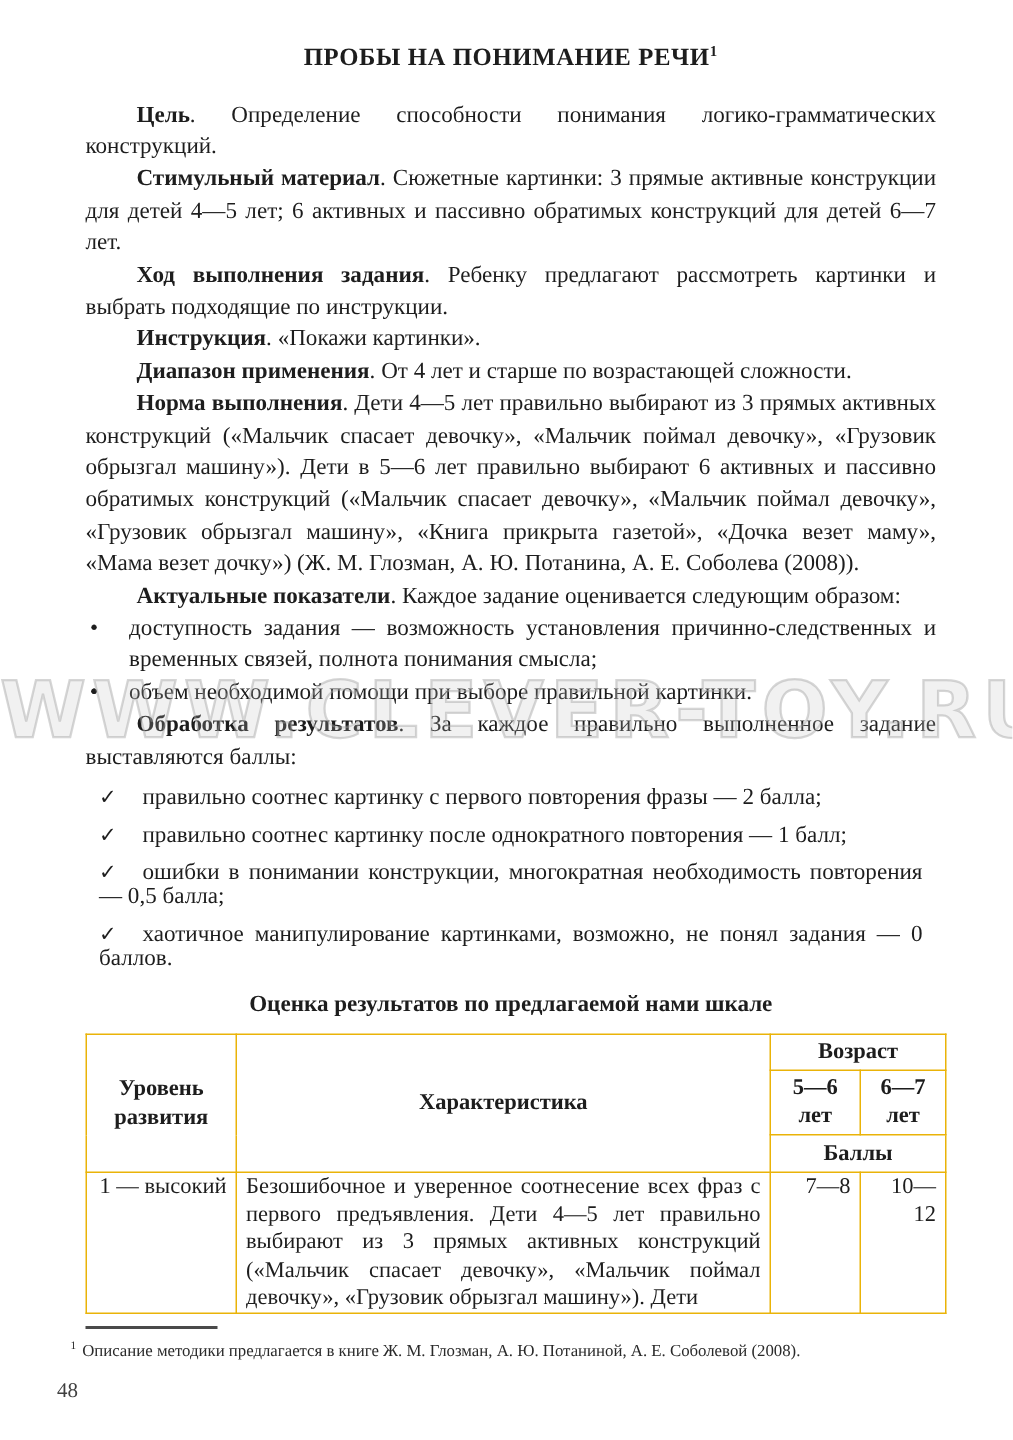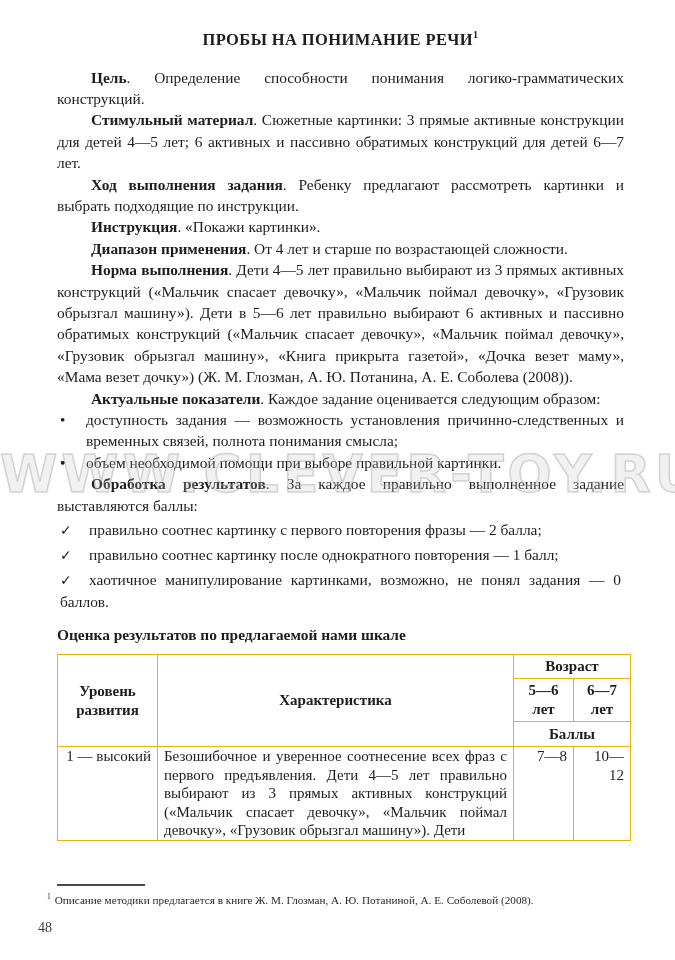--- a/index.html
+++ b/index.html
@@ -40,32 +40,33 @@
     font-size: 15.4px;
     line-height: 21.4px;
     text-align: justify;
   }
   .bullet-item .bullet {
     position: absolute;
     left: 3px;
     top: 0;
   }
   .check-item {
-    margin: 3px;
-    font-size: 15.4px;
-    line-height: 21px;
+    margin: 9px;
+    font-size: 15.4px;
+    line-height: 16px;
     text-align: justify;
   }
   .check-item .check {
     display: inline-block;
     width: 29px;
     font-family: "DejaVu Sans", sans-serif;
     font-size: 14px;
   }
   .table-caption {
+    text-align: center;
     font-weight: bold;
     font-size: 15.4px;
     margin: 14px 0 10px 0;
   }
   table.score-table {
     border-collapse: collapse;
     width: 573px;
     table-layout: fixed;
     font-size: 15px;
   }
@@ -169,20 +170,21 @@
     <p class="para"><b>Актуальные показатели</b><span>. Каждое задание оценивается следующим образом:</span></p>
 
     <div class="bullet-item"><span class="bullet">•</span><span>доступность задания — возможность установления причинно-следственных и временных связей, полнота понимания смысла;</span></div>
     <div class="bullet-item"><span class="bullet">•</span></div>
     <div class="bullet-item"><span class="bullet">•</span><span>объем необходимой помощи при выборе правильной картинки.</span></div>
 
     <p class="para"><b>Обработка результатов</b><span>. За каждое правильно выполненное задание выставляются баллы:</span></p>
 
     <p class="check-item"><span class="check">✓</span><span>правильно соотнес картинку с первого повторения фразы — 2 балла;</span></p>
     <p class="check-item"><span class="check">✓</span><span>правильно соотнес картинку после однократного повторения — 1 балл;</span></p>
+    <p class="check-item"><span class="check">✓</span><span>ошибки в понимании конструкции, многократная необходимость повторения — 0,5 балла;</span></p>
     <p class="check-item"><span class="check">✓</span><span>хаотичное манипулирование картинками, возможно, не понял задания — 0 баллов.</span></p>
 
     <div class="table-caption">Оценка результатов по предлагаемой нами шкале</div>
 
     <table class="score-table">
       <colgroup>
         <col style="width:100px">
         <col style="width:356px">
         <col style="width:60px">
         <col style="width:57px">

